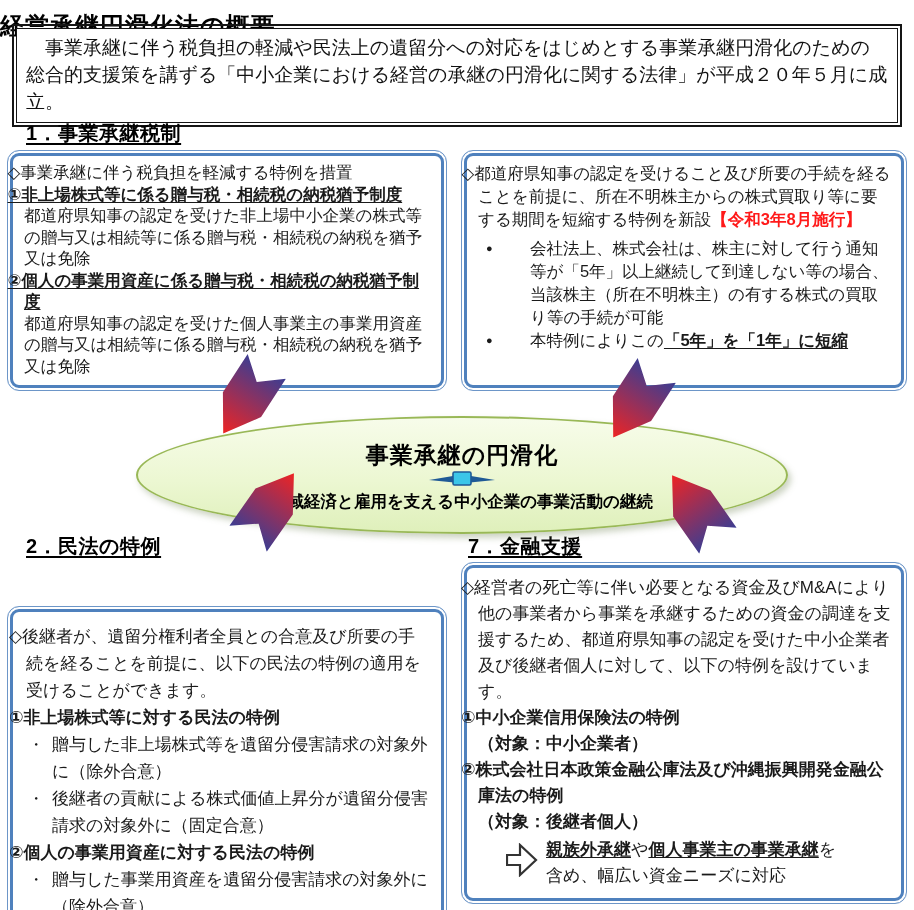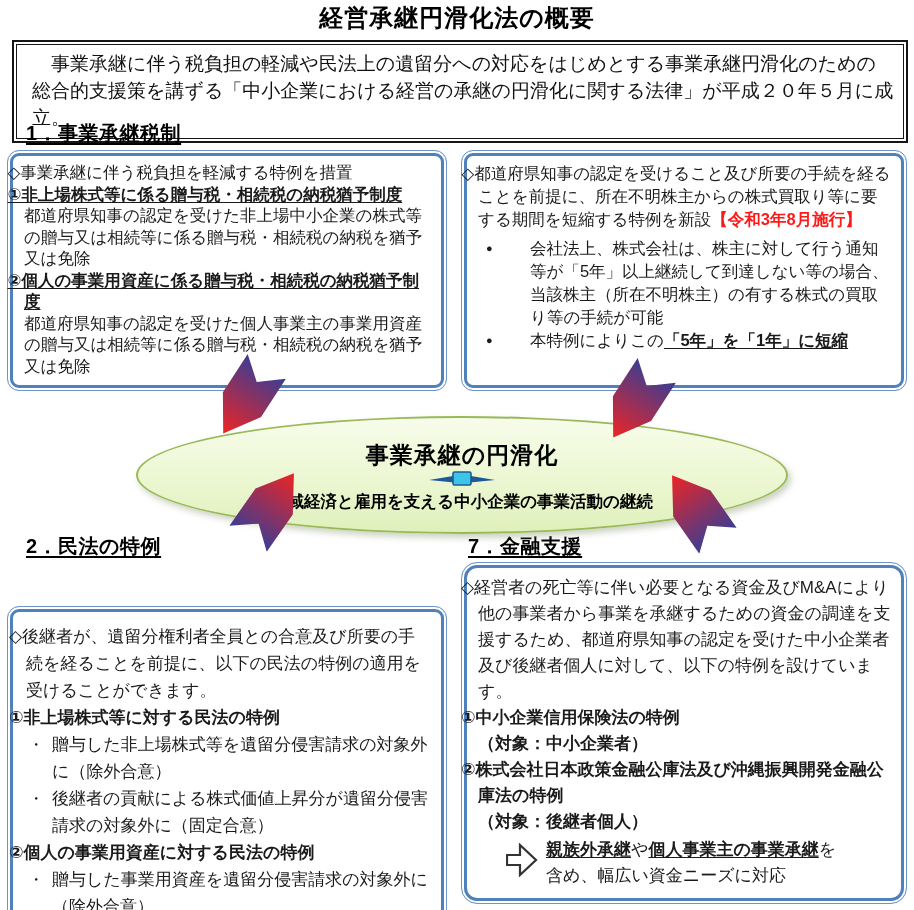--- a/index.html
+++ b/index.html
@@ -2,28 +2,28 @@
 <html lang="ja"><head>
 <meta charset="utf-8">
 <style>
   html,body{margin:0;padding:0;background:#fff;}
   .page{
     position:relative;width:914px;height:910px;background:#fff;overflow:hidden;
     font-family:"Liberation Sans","DejaVu Sans",sans-serif;color:#1a1a1a;
   }
   
   .page-title{
-    position:absolute;left:0;top:2px;width:100%;text-align:center;
+    position:absolute;left:0;top:10px;width:100%;text-align:left;
     font-size:24px;font-weight:bold;letter-spacing:1px;color:#000;
   }
   
   .intro-box{
-    position:absolute;left:16px;top:44px;width:862px;
+    position:absolute;left:16px;top:28px;width:862px;
     border:1px solid #151515;outline:2px solid #151515;outline-offset:2px;
-    padding:5px 9px 7px 15px;background:#fff;
+    padding:5px 9px 7px 9px;background:#fff;
     font-size:19px;line-height:27px;color:#111;
   }
   
   .q-heading{
     position:absolute;font-size:20px;font-weight:bold;color:#000;
     text-decoration:underline;text-underline-offset:3px;letter-spacing:.5px;
   }
   .h-tax{left:26px;top:120px;}
   .h-missing{left:468px;top:120px;margin-top:35px;}
   .h-civil{left:26px;top:533px;}
@@ -31,21 +31,21 @@
   
   .box{
     position:absolute;background:#fff;border-radius:12px;
     border:1px solid #6d96c8;
     box-shadow:inset 0 0 0 2px #ffffff, inset 0 0 0 5px #4f81bd;
     box-sizing:border-box;
   }
   .box-tax   {left:7px;  top:150px;width:440px;height:241px;padding:11px 14px 8px 16px;font-size:16.5px;line-height:21.5px;}
   .box-miss  {left:461px;top:150px;width:446px;height:241px;padding:11px 14px 8px 16px;font-size:16.5px;line-height:23px;}
   .box-civil {left:7px;  top:562px;width:440px;height:342px;padding:16px 14px 8px 18px;font-size:17px;line-height:27px;margin-top:44px;}
-  .box-fin   {left:461px;top:562px;width:446px;height:342px;padding:12px 14px 8px 16px;font-size:17px;line-height:26px;border-radius:16px;}
+  .box-fin   {left:461px;top:562px;width:446px;height:342px;padding:12px 14px 8px 16px;font-size:17px;line-height:26px;}
   .box p{margin:0;}
   .hang{text-indent:-1em;margin-left:1em;}
   .bold-u{font-weight:bold;text-decoration:underline;text-underline-offset:2px;}
   .bold{font-weight:bold;}
   .ind{margin-left:1em;}
   .red{color:#ff1a1a;}
   .mt6{margin-top:6px;} .mt12{margin-top:12px;}
   
   .brow{display:flex;align-items:flex-start;}
   .bmark{flex:0 0 44px;font-size:11px;line-height:23px;padding-left:8px;}

